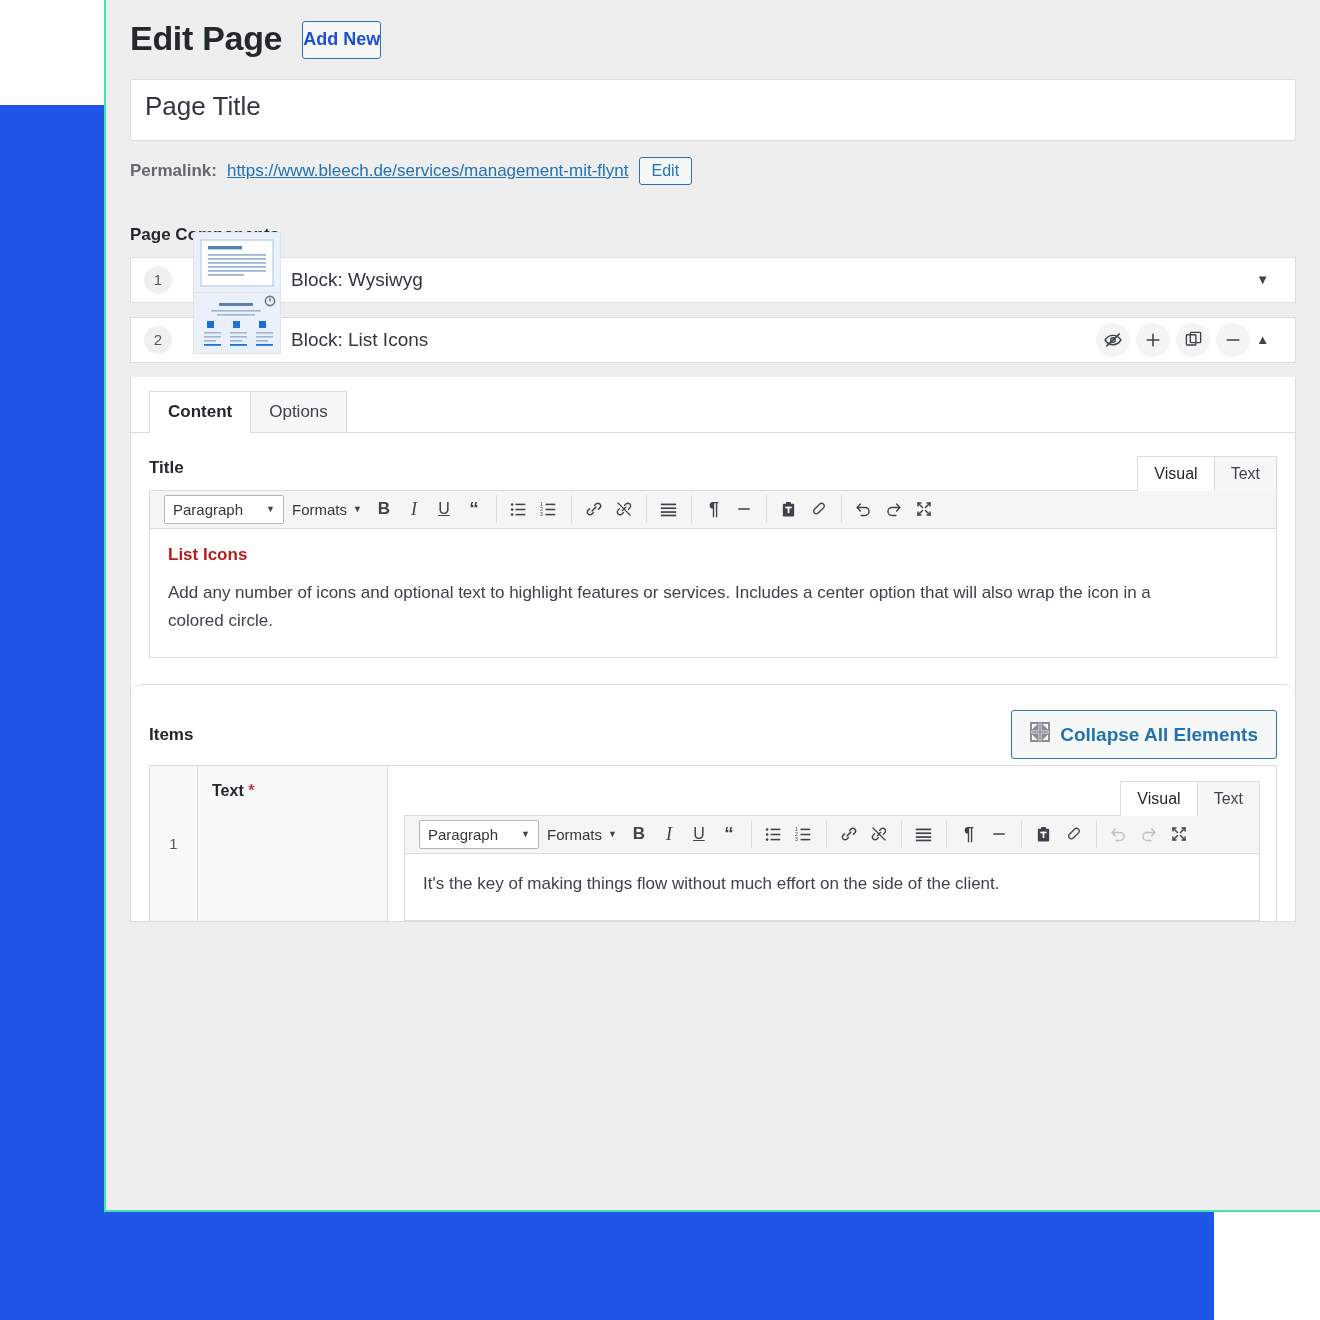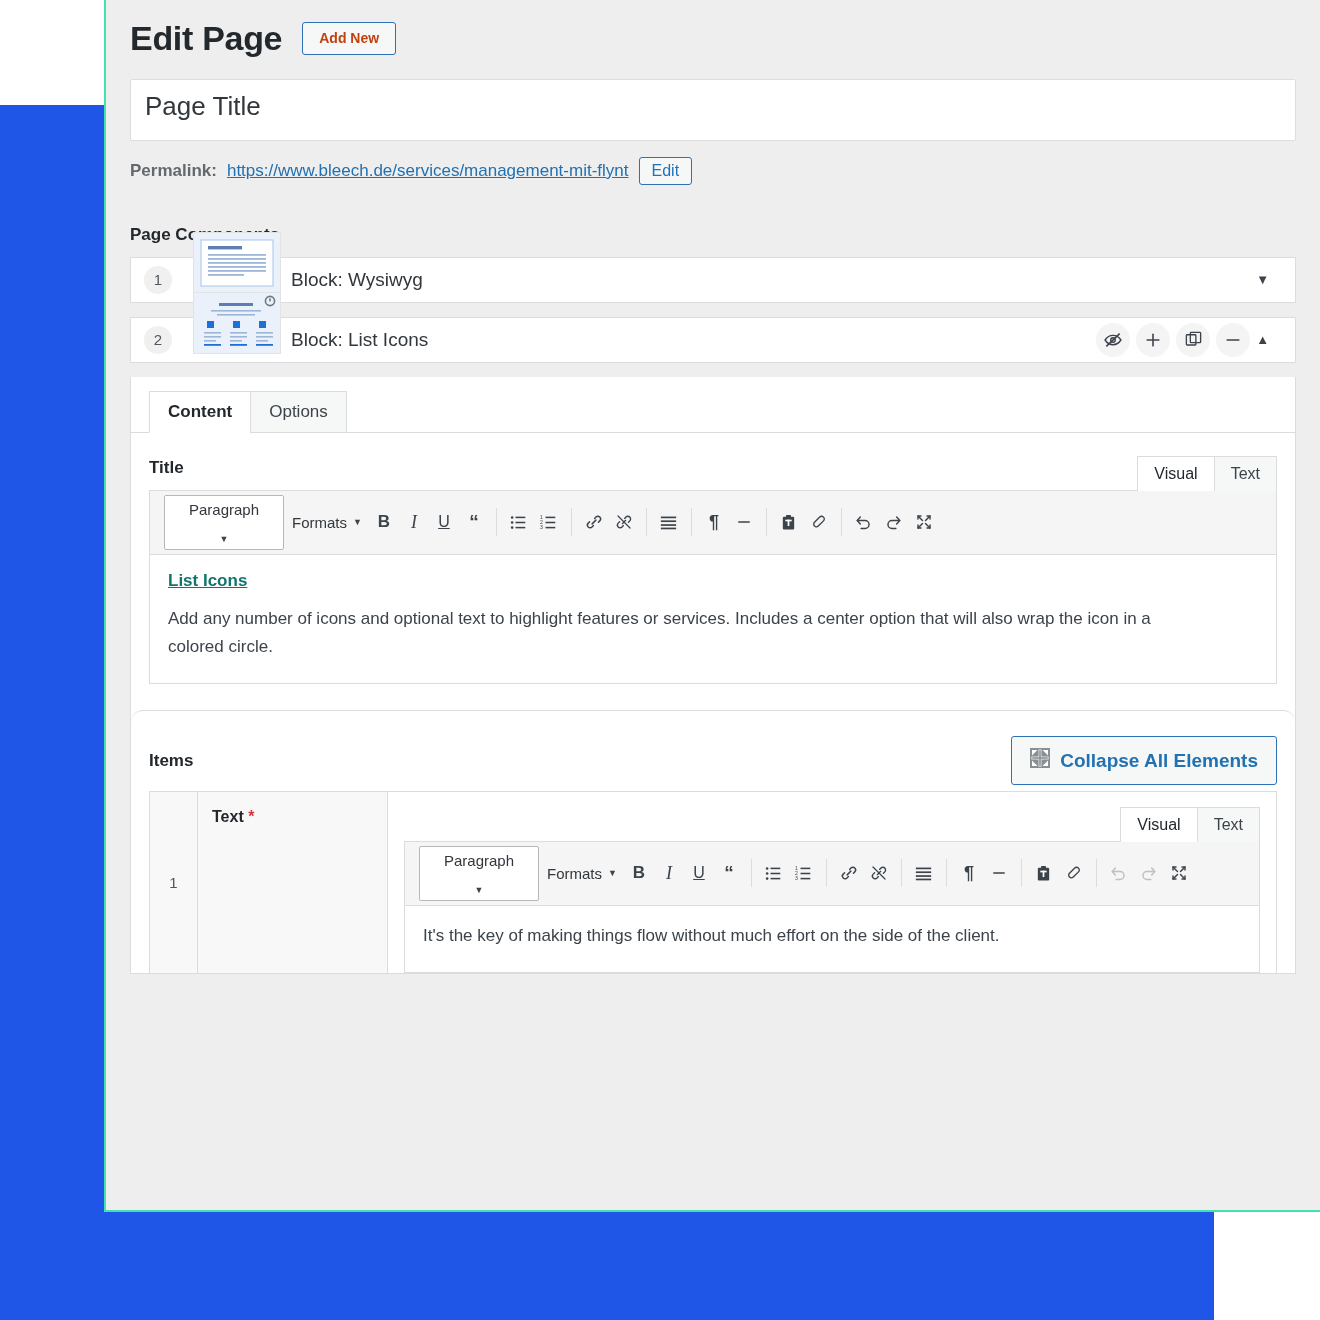--- a/index.html
+++ b/index.html
@@ -22,31 +22,31 @@
   #screenshot-frame {
     position:absolute; left:104px; top:0;
     width:1216px; height:1212px;
     background:#eeeeee;
     border:2px solid #45e0b0;
     border-top:none; border-right:none;
     z-index:2;
     overflow:hidden;
   }
   #page-header {
-    display:flex; align-items:center; gap:20px;
+    display:flex; align-items:flex-end; gap:20px;
     padding:18px 24px 6px 24px;
   }
   #page-title-heading {
     font-size:34px; font-weight:700; color:#23282d;
     letter-spacing:-0.3px; line-height:1.2; margin:0;
   }
   #add-new-button {
-    font-size:14px; color:#c2410c; background:#f6f7f7;
+    font-size:18px; color:#1d4ed8; background:#f6f7f7;
     border:1px solid #2e72b5; border-radius:3px;
-    padding:7px 16px; font-weight:600; cursor:pointer;
+    padding:7px 0; font-weight:600; cursor:pointer;
     line-height:1.2;
   }
 
   
   #title-field {
     display:block; width:calc(100% - 48px); margin:14px 24px 0 24px;
     height:62px; background:#ffffff;
     border:1px solid #ddd; border-radius:2px;
     font-size:26px; color:#32373c; padding:0 14px;
     font-family:"Liberation Sans", sans-serif;
@@ -149,36 +149,36 @@
   .editor-toolbar {
     display:flex; align-items:center; background:#f5f5f5;
     border-bottom:1px solid #dcdcde; padding:4px 6px; gap:0; flex-wrap:nowrap;
   }
   .tb-group { display:flex; align-items:center; padding:0 8px; gap:2px; }
   .tb-group + .tb-group { border-left:1px solid #dcdcde; }
   .tb-select {
     border:1px solid #b7b7b7; background:#fff; border-radius:2px;
     font-size:15px; color:#32373c; padding:5px 8px;
     display:flex; align-items:center; gap:16px; cursor:pointer;
-    min-width:120px; justify-content:space-between;flex-direction:column;
+    min-width:120px; justify-content:space-between;
   }
   .tb-text {
     font-size:15px; color:#32373c; display:flex; align-items:center; gap:6px;
     padding:4px 6px; cursor:pointer;
   }
   .tb-btn {
     width:28px; height:28px; display:flex; align-items:center; justify-content:center;
     cursor:pointer; color:#3c434a; font-size:16px;
   }
   .tb-btn.dim { color:#b0b0b0; }
   .tb-btn svg { display:block; }
   .tiny-caret { font-size:9px; color:#3c434a; }
 
   .editor-content { padding:16px 18px 22px 18px; }
-  .ec-title { font-size:17px; font-weight:700; color:#0f766e; margin-bottom:14px;text-decoration:underline; }
+  .ec-title { font-size:17px; font-weight:700; color:#b91c1c; margin-bottom:14px; }
   .ec-para { font-size:17px; color:#3c434a; line-height:1.65; max-width:1040px; }
 
   
   #items-section { border-top:1px solid #dcdcde; padding:20px 18px 0 18px;border-radius:12px; }
   #items-header { display:flex; align-items:center; position:relative; height:60px; }
   #items-label { font-size:17px; font-weight:700; color:#23282d; }
   #collapse-all-button {
     margin-left:auto; display:flex; align-items:center; gap:10px;
     border:1px solid #2e72b5; border-radius:3px; background:#f6f7f7;
     color:#2271b1; font-size:19px; font-weight:600;

